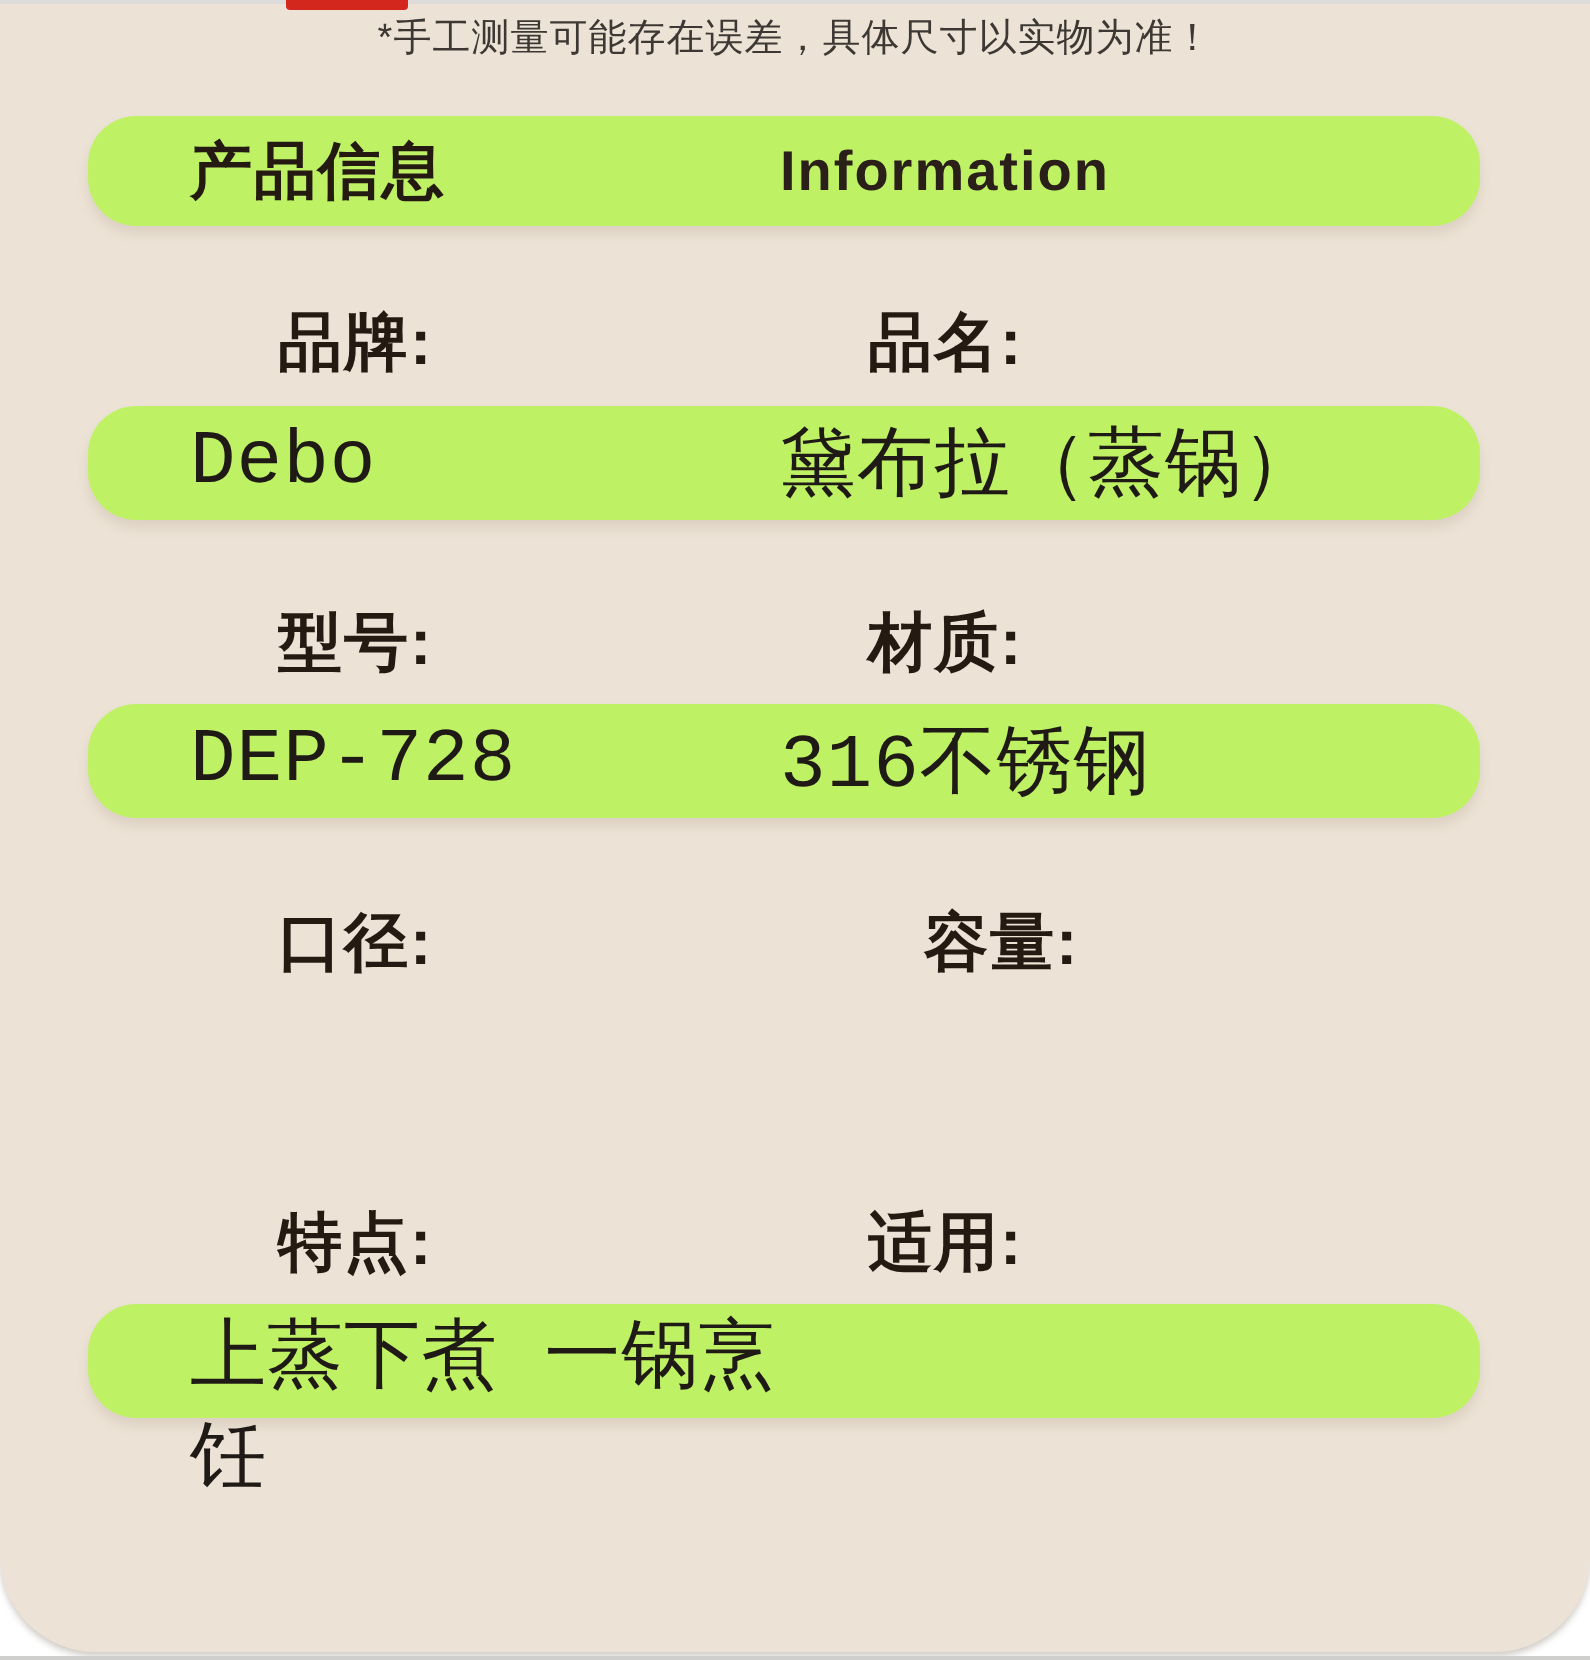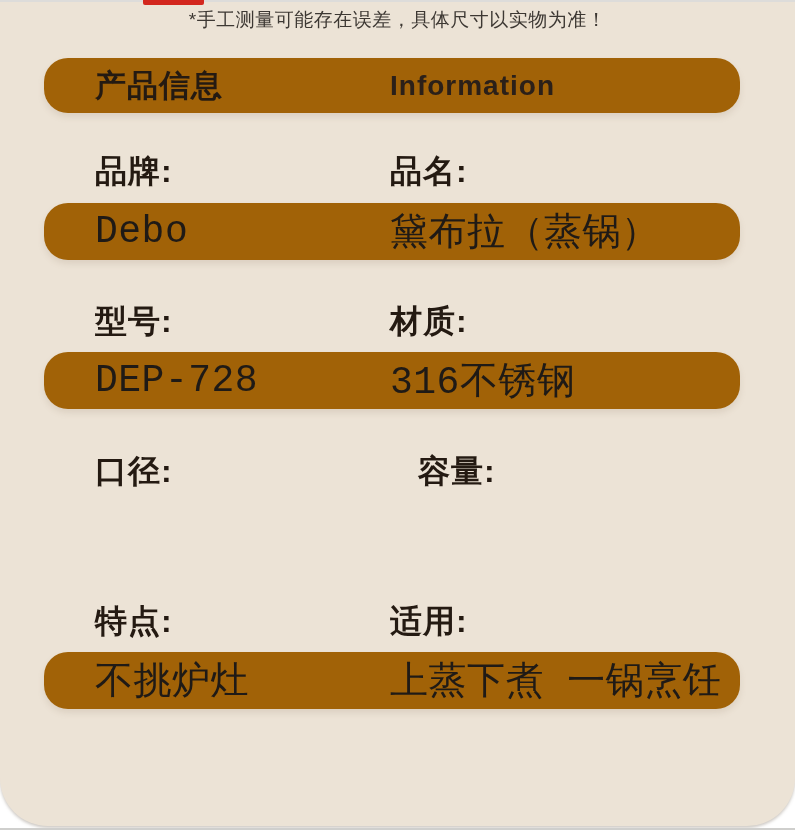--- a/index.html
+++ b/index.html
@@ -55,21 +55,21 @@
     text-align: center;
     font-size: 19px;
     line-height: 26px;
     color: #3d3833;
     letter-spacing: 0.5px;
   }
   .pill {
     position: absolute;
     left: 44px;
     width: 696px;
-    background: #a16207;
+    background: #bef264;
     border-radius: 24px;
     box-shadow: 0 4px 6px rgba(150,130,105,0.18);
     display: grid;
     grid-template-columns: 295px 1fr;
     align-items: center;
     padding-left: 51px;
   }
   .pill.header-pill { top: 58px; height: 55px; }
   .title-cn {
     font-size: 31px;
@@ -91,20 +91,21 @@
     display: grid;
     grid-template-columns: 295px 1fr;
     align-items: center;
     padding-left: 51px;
   }
   .field-label {
     font-size: 32px;
     font-weight: 800;
     color: #241a12;
     letter-spacing: 1px;
+    margin-left: 44px;
   }
   .value-pill { height: 57px; }
   .field-value {
     font-size: 38px;
     font-weight: 400;
     color: #1f1a16;
     letter-spacing: 0.5px;
     font-family: Liberation Mono, monospace;
   }
   
@@ -154,20 +155,19 @@
     <div class="labels-row r3">
       <span class="field-label">口径:</span>
       <span class="field-label">容量:</span>
     </div>
 
     <div class="labels-row r4">
       <span class="field-label">特点:</span>
       <span class="field-label">适用:</span>
     </div>
     <div class="pill value-pill v4">
-      <span class="field-value">不挑炉灶</span>
       <span class="field-value">上蒸下煮 一锅烹饪</span>
     </div>
 
   </div>
 
   <div class="bottom-hairline"></div>
 </div>
 
 </body></html>

